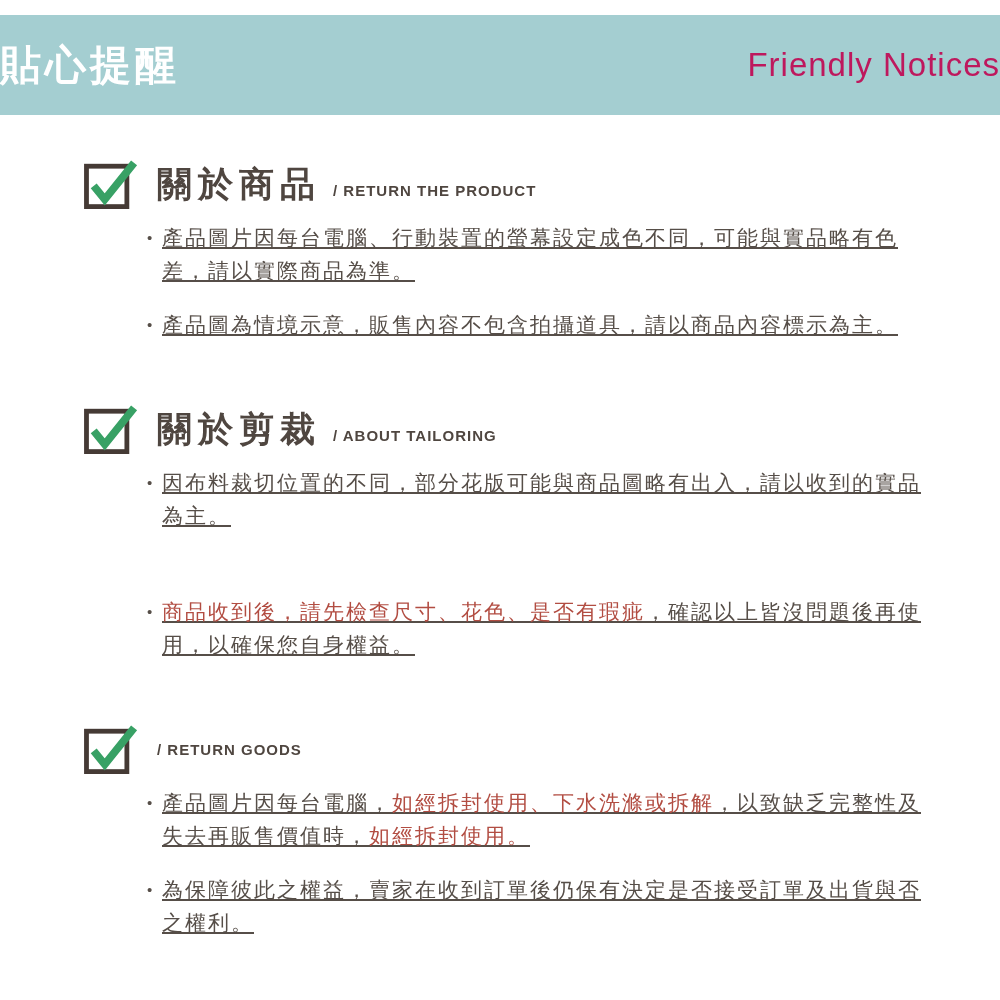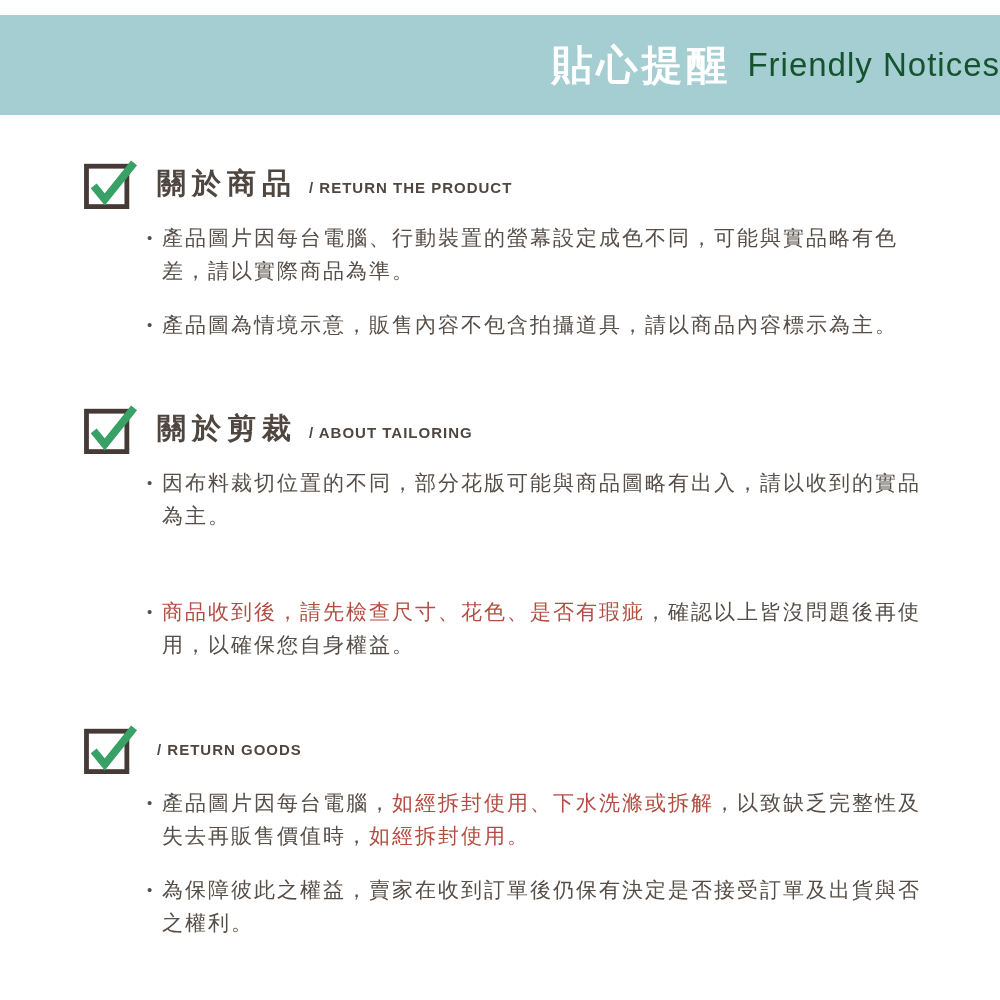--- a/index.html
+++ b/index.html
@@ -7,37 +7,37 @@
     --red:#b24d42; --green:#38a165; --border:#453a35;
   }
   *{box-sizing:border-box;}
   html,body{margin:0;padding:0;}
   body{
     width:1000px;height:1000px;background:#ffffff;overflow:hidden;
     font-family:"Liberation Sans","DejaVu Sans",sans-serif;
   }
   .banner{
     margin-top:15px;height:100px;background:var(--band);
-    display:flex;align-items:center;justify-content:flex-end;gap:16px;
+    display:flex;align-items:center;justify-content:space-between;gap:16px;
   }
   .banner .zh{font-size:41px;font-weight:600;color:#ffffff;letter-spacing:4px;}
-  .banner .en{font-size:33px;font-weight:300;color:#14532d;letter-spacing:1px;}
+  .banner .en{font-size:33px;font-weight:300;color:#be185d;letter-spacing:1px;}
   main{padding:44px 58px 0 83px;}
   section{margin-bottom:63px;}
   .sec-header{display:flex;align-items:center;gap:18px;margin-bottom:12px;}
   .cb{width:56px;height:50px;flex:0 0 auto;display:block;}
   h2{margin:0;display:flex;align-items:baseline;gap:12px;font-weight:600;}
-  .t-zh{font-size:29px;color:var(--text-dark);letter-spacing:6px;}
+  .t-zh{font-size:35px;color:var(--text-dark);letter-spacing:6px;}
   .t-en{font-size:15px;color:var(--text-dark);letter-spacing:1px;}
   ul{list-style:none;margin:0;padding:0 0 0 64px;}
   li{display:flex;margin-top:21px;font-size:21px;line-height:33px;
      letter-spacing:2px;color:var(--text);}
   li:first-child{margin-top:0;}
   .dot{width:15px;flex:0 0 auto;font-size:15px;line-height:33px;color:var(--text);}
-  .txt{flex:1 1 auto;}
+  .txt{flex:1 1 auto;text-decoration:underline;}
   .red{color:var(--red);margin-top:13px;}
 </style>
 </head>
 <body>
 
 <header class="banner">
   <span class="zh">貼心提醒</span>
   <span class="en">Friendly Notices</span>
 </header>
 

